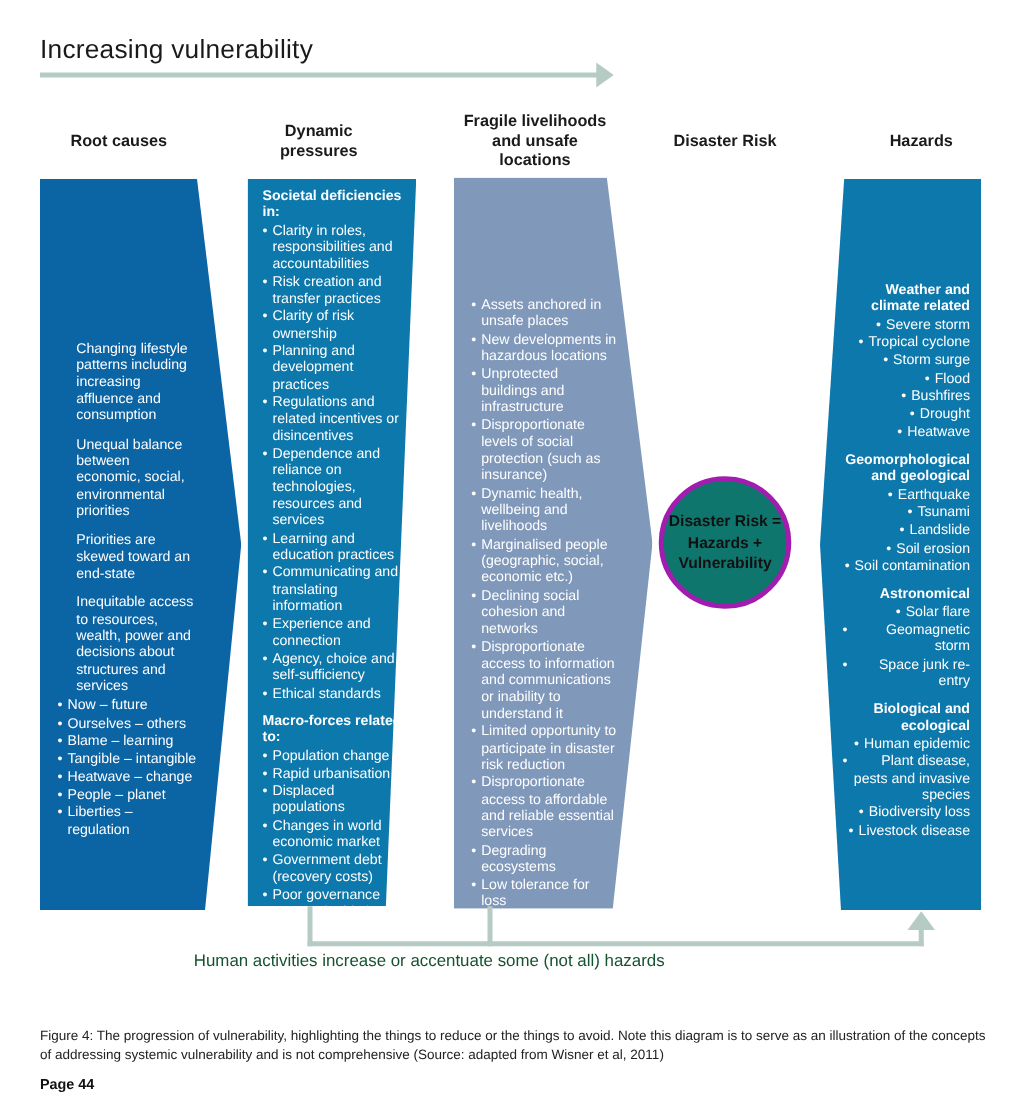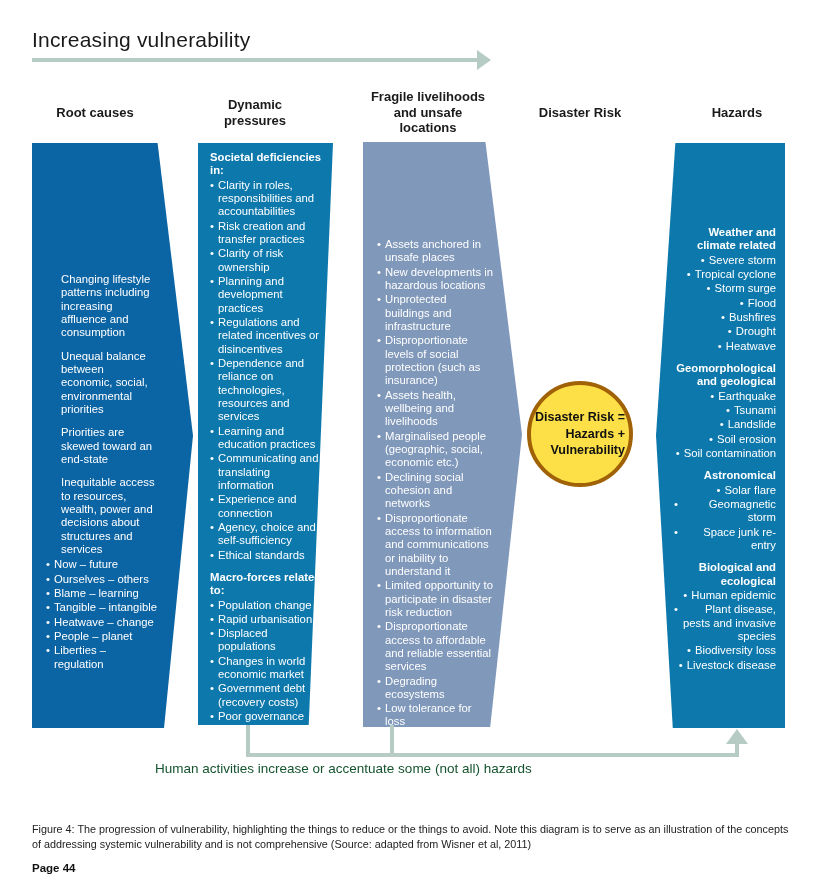--- a/index.html
+++ b/index.html
@@ -35,22 +35,22 @@
 
   .para{margin:0 0 10px 15px;}
   .para:last-child{margin-bottom:2px;}
   .sec-head{font-weight:700;margin:0 0 1px 0;}
   .sec-head:not(:first-child){margin-top:9px;}
   .bullet{display:flex;gap:4px;margin:0 0 1px 0;}
   .dot{flex:0 0 auto;}
   .right-align .bullet{justify-content:flex-end;text-align:right;}
 
   .risk-circle{position:absolute;left:527px;top:381px;width:106px;height:106px;border-radius:50%;
-    background:#fde047;border:4px solid #a16207;box-sizing:border-box;
-    display:flex;align-items:center;justify-content:center;text-align:right;
+    background:#0f766e;border:4px solid #a21caf;box-sizing:border-box;
+    display:flex;align-items:center;justify-content:center;text-align:center;
     font-size:12.5px;font-weight:700;color:#111;line-height:1.35;}
 
   .bracket{position:absolute;background:#b6cbc4;}
   .bracket-v1{left:246px;top:725px;width:4px;height:32px;}
   .bracket-v2{left:390px;top:725px;width:4px;height:32px;}
   .bracket-h{left:246px;top:753px;width:493px;height:4px;}
   .bracket-v3{left:735px;top:743px;width:4px;height:14px;}
   .bracket-arrow-up{position:absolute;left:726px;top:729px;width:0;height:0;
     border-bottom:15px solid #b6cbc4;border-left:11px solid transparent;border-right:11px solid transparent;background:transparent;}
 
@@ -220,21 +220,21 @@
       <div class="bullet">
         <span class="dot">•</span>
         <span>Unprotected buildings and infrastructure</span>
       </div>
       <div class="bullet">
         <span class="dot">•</span>
         <span>Disproportionate levels of social protection (such as insurance)</span>
       </div>
       <div class="bullet">
         <span class="dot">•</span>
-        <span>Assets health, wellbeing and livelihoods</span>
+        <span>Dynamic health, wellbeing and livelihoods</span>
       </div>
       <div class="bullet">
         <span class="dot">•</span>
         <span>Marginalised people (geographic, social, economic etc.)</span>
       </div>
       <div class="bullet">
         <span class="dot">•</span>
         <span>Declining social cohesion and networks</span>
       </div>
       <div class="bullet">

